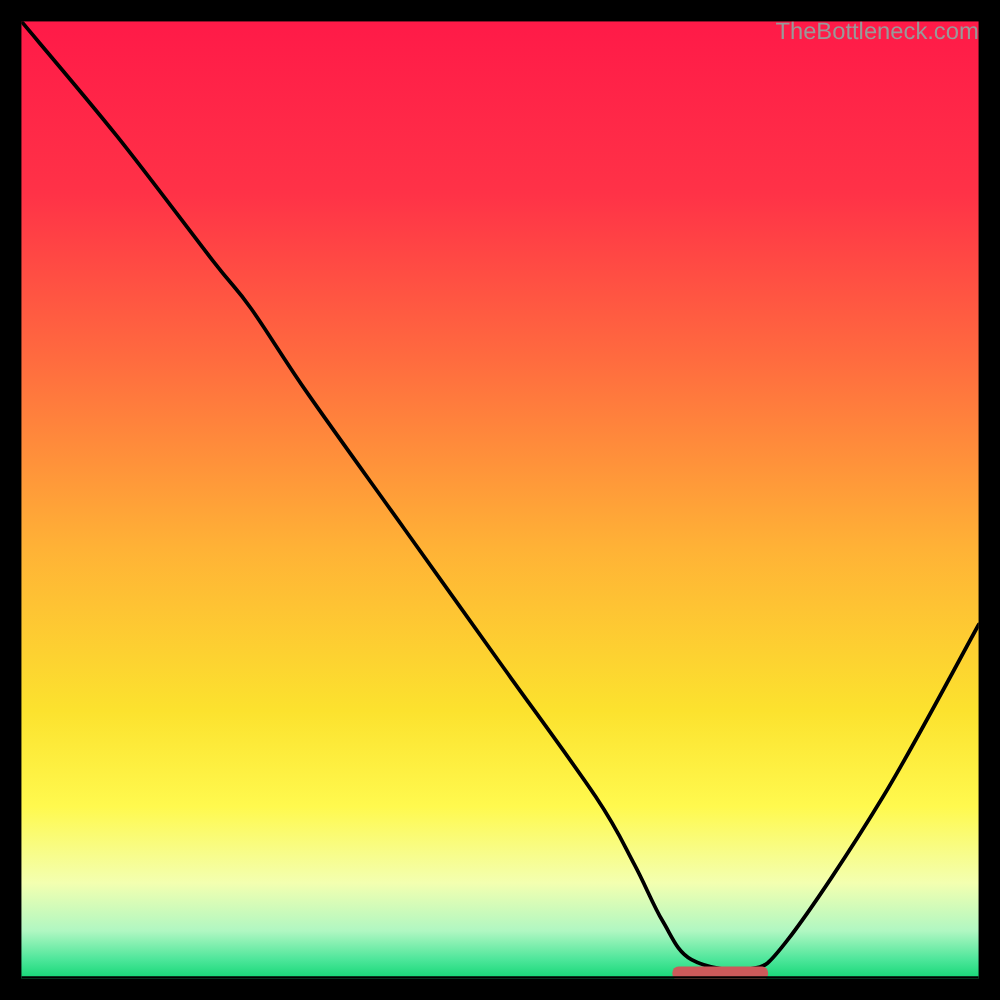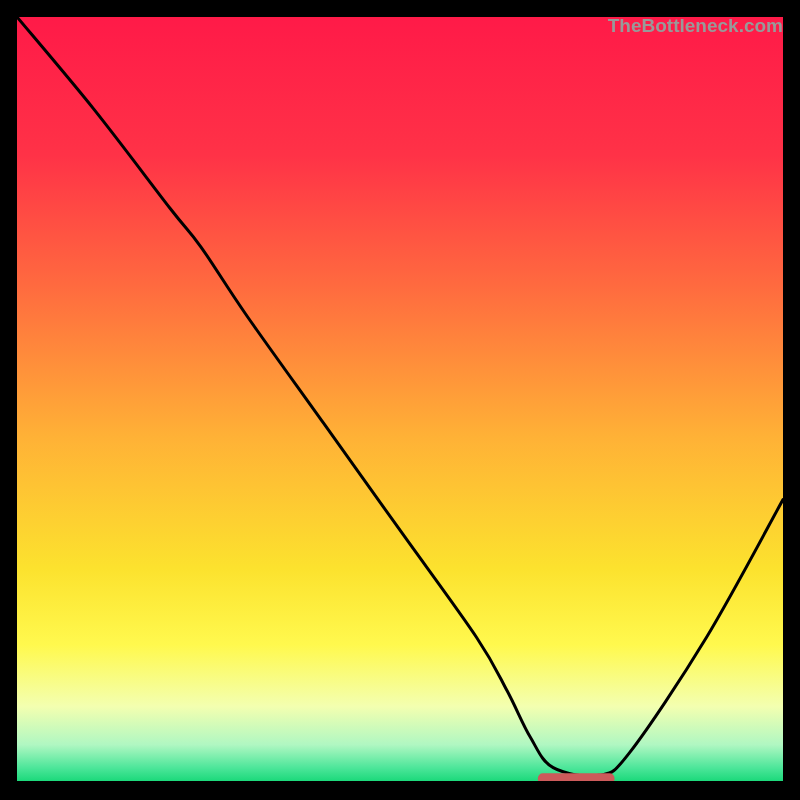--- a/index.html
+++ b/index.html
@@ -38,21 +38,21 @@
     width: 766px;
     height: 766px;
     pointer-events: none;
   }
   .watermark {
     position: absolute;
     top: -2px;
     right: 0px;
     font-family: Arial, Helvetica, sans-serif;
     font-size: 19px;
-    font-weight: 700;
+    font-weight: 400;
     color: #999999;
     text-align: right;
     letter-spacing: 0px;
   }
 </style>
 </head>
 <body>
 
 <div class="chart-container">
   <div class="plot-area">

